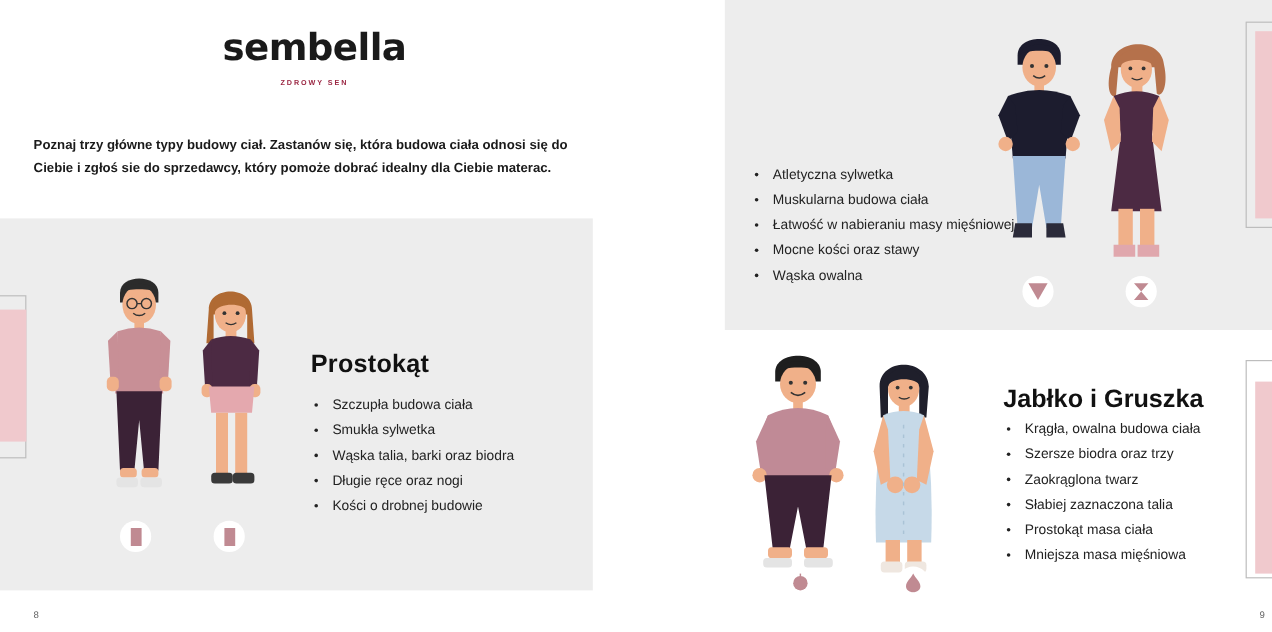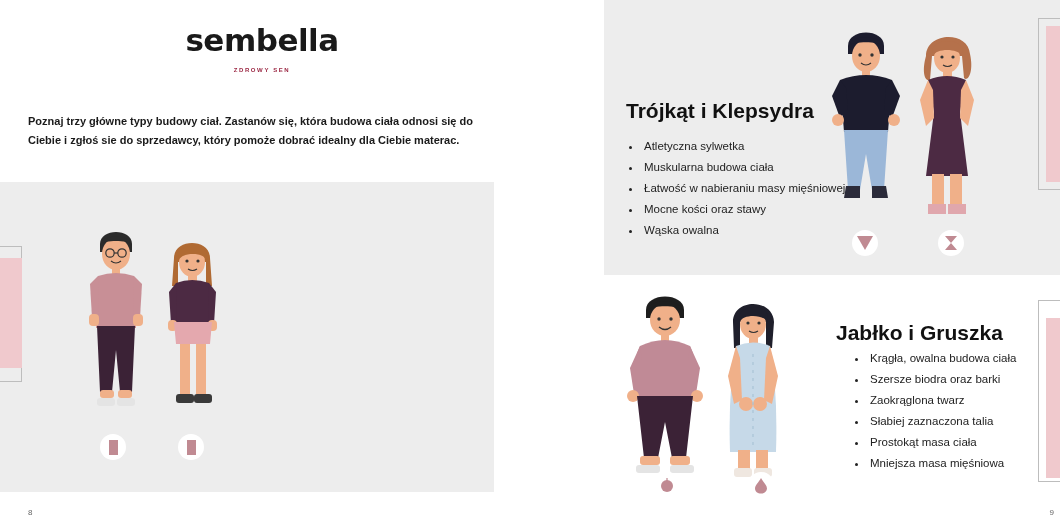--- a/index.html
+++ b/index.html
@@ -141,21 +141,21 @@
 
   .s3-head {
     position: absolute;
     left: 290px; top: 321px;
     font-size: 21px;
     font-weight: bold;
     color: #111;
   }
   .s3-list {
     position: absolute;
-    left: 306px; top: 348px;
+    left: 290px; top: 348px;
     margin: 0; padding: 0 0 0 16px;
     font-size: 11.5px;
     color: #222;
     line-height: 1.82;
   }
   .s3-frame {
     position: absolute;
     right: -8px; top: 300px;
     width: 40px; height: 182px;
     border: 1px solid #bdbdbd;
@@ -246,31 +246,38 @@
       <rect x="34" y="162" width="18" height="9" rx="3" fill="#3a3a3a"></rect>
     </svg>
 
     <div class="badge" style="left:100px; top:434px;">
       <div style="width:9px;height:15px;background:#c08a92;"></div>
     </div>
     <div class="badge" style="left:178px; top:434px;">
       <div style="width:9px;height:15px;background:#c08a92;"></div>
     </div>
 
+    <div class="s1-head">Prostokąt</div>
+    <ul class="s1-list">
+      <li>Szczupła budowa ciała</li>
+      <li>Smukła sylwetka</li>
+      <li>Wąska talia, barki oraz biodra</li>
+      <li>Długie ręce oraz nogi</li>
+      <li>Kości o drobnej budowie</li>
+    </ul>
 
     <div class="s1-pagenum">8</div>
   </section>
 
   <section class="slide">
 
     <div class="s2-panel"></div>
     <div class="s2-frame"></div>
     <div class="s2-pinkbar"></div>
 
-    <div class="s2-head">Trójkąt i Klepsydra</div>
     <ul class="s2-list">
       <li>Atletyczna sylwetka</li>
       <li>Muskularna budowa ciała</li>
       <li>Łatwość w nabieraniu masy mięśniowej</li>
       <li>Mocne kości oraz stawy</li>
       <li>Wąska owalna</li>
     </ul>
 
     <svg class="fig" style="left:280px; top:22px;" width="80" height="200" viewBox="0 0 80 200">
       <path d="M22 24 C22 6, 58 6, 58 24 L58 32 L22 32 Z" fill="#1c1c2e"></path>
@@ -367,21 +374,21 @@
         <path d="M7 1 C9 5, 13 8, 13 11.5 C13 14.5 10.3 16.5 7 16.5 C3.7 16.5 1 14.5 1 11.5 C1 8 5 5 7 1 Z" fill="#c08a92"></path>
       </svg>
     </div>
 
     <div class="s3-frame"></div>
     <div class="s3-pinkbar"></div>
 
     <div class="s3-head">Jabłko i Gruszka</div>
     <ul class="s3-list">
       <li>Krągła, owalna budowa ciała</li>
-      <li>Szersze biodra oraz barki</li>
+      <li>Szersze biodra oraz trzy</li>
       <li>Zaokrąglona twarz</li>
       <li>Słabiej zaznaczona talia</li>
       <li>Prostokąt masa ciała</li>
       <li>Mniejsza masa mięśniowa</li>
     </ul>
 
     <div class="s2-pagenum">9</div>
   </section>
 
 </div>

